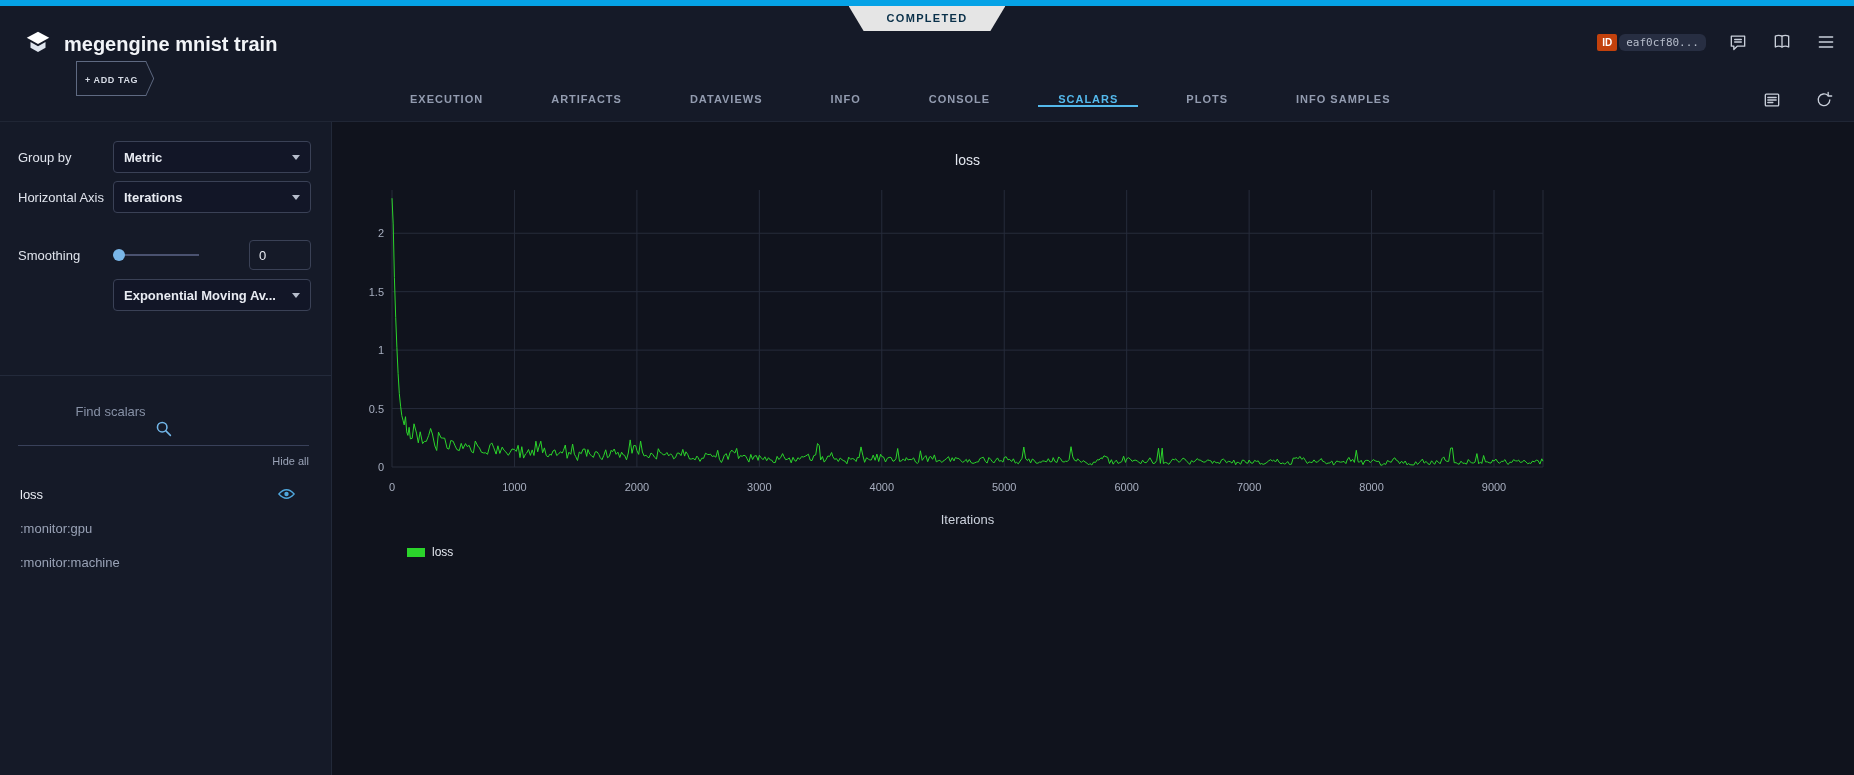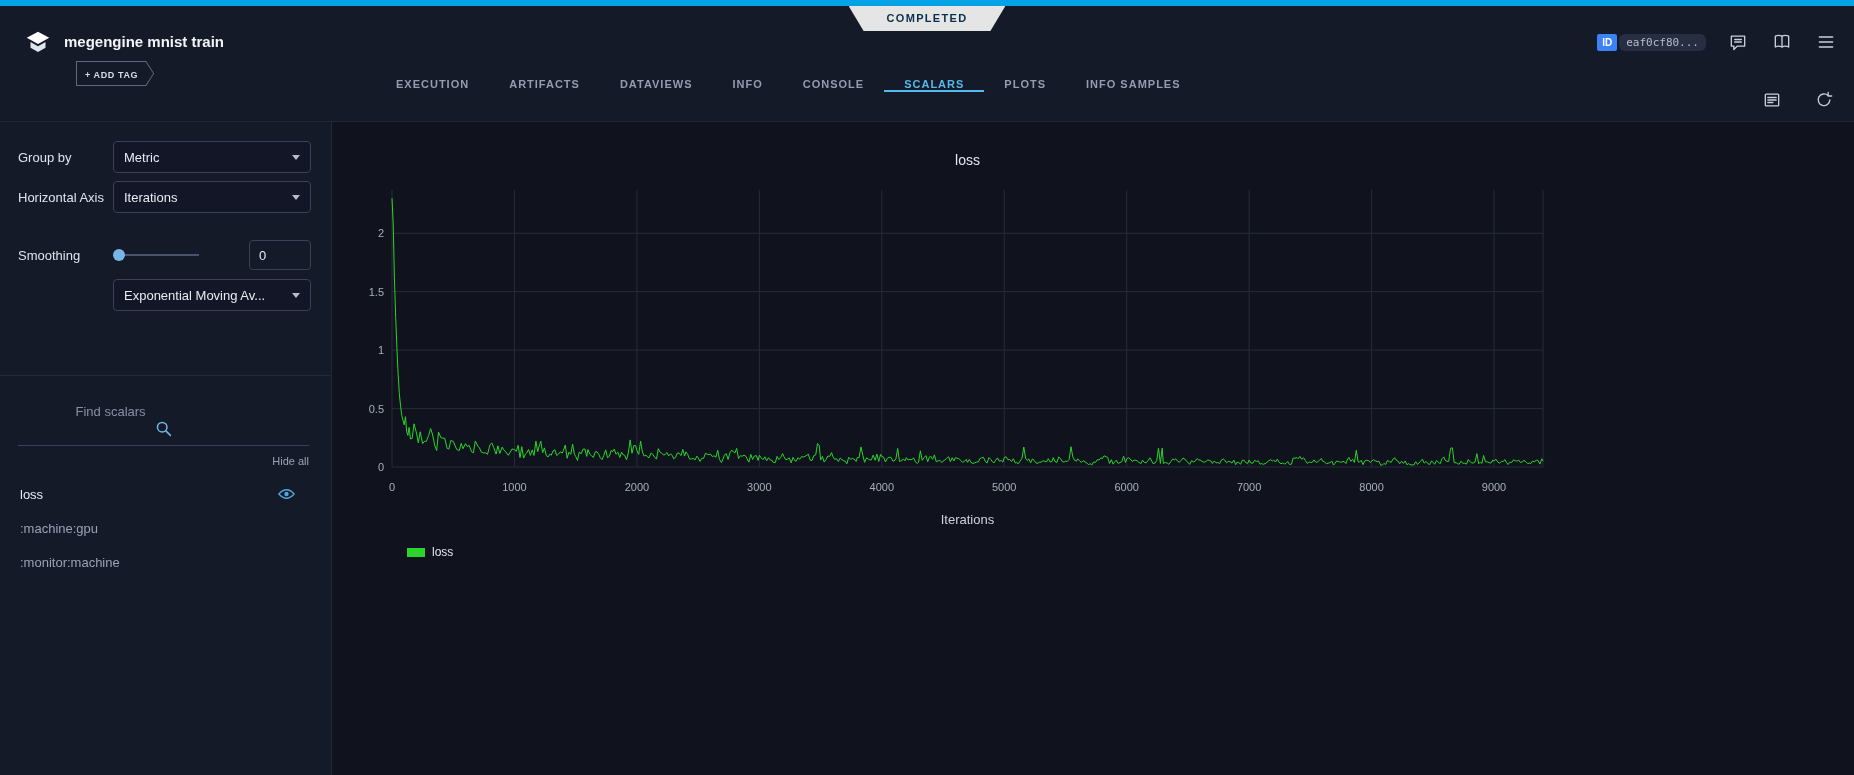--- a/index.html
+++ b/index.html
@@ -15,60 +15,60 @@
   .top-strip { position:absolute; top:0; left:0; right:0; height:6px; background:#05a2e6; }
   .status-badge {
     position:absolute; top:6px; left:50%; transform:translateX(-50%);
     background:#e5e5e5; color:#093049; font-size:11px; font-weight:bold;
     letter-spacing:1.3px; line-height:25px; padding:0 38px;
     clip-path: polygon(0 0, 100% 0, calc(100% - 15px) 100%, 15px 100%);
   }
   
   .header { position:absolute; top:6px; left:0; right:0; height:72px; }
   .logo { position:absolute; left:22px; top:22px; width:32px; height:30px; cursor:pointer; }
-  .task-title { position:absolute; left:64px; top:27px; font-size:15px; font-weight:bold; color:#f2f4f8; }
+  .task-title { position:absolute; left:64px; top:27px; font-size:20px; font-weight:bold; color:#f2f4f8; }
   .add-tag {
-    position:absolute; left:76px; top:55px; height:25px; padding:0 16px 0 9px;
+    position:absolute; left:76px; top:55px; height:35px; padding:0 16px 0 9px;
     background:#5f6a82; border:none; cursor:pointer;
     clip-path: polygon(0 0, calc(100% - 8px) 0, 100% 50%, calc(100% - 8px) 100%, 0 100%);
   }
   .add-tag::before {
     content:""; position:absolute; inset:1px; background:#151a28;
     clip-path: polygon(0 0, calc(100% - 7.5px) 0, 100% 50%, calc(100% - 7.5px) 100%, 0 100%);
   }
   .add-tag span { position:relative; font-size:9px; letter-spacing:.6px; color:#d7dce6; font-weight:bold; }
   .header-right { position:absolute; right:16px; top:24px; display:flex; align-items:center; gap:20px; }
   .id-chip { display:flex; align-items:center; gap:2px; cursor:pointer; }
-  .id-chip .id-label { background:#3b82f6; color:#fff; font-size:10px; font-weight:bold; padding:3px 5px; border-radius:2px; }
+  .id-chip .id-label { background:#c2410c; color:#fff; font-size:10px; font-weight:bold; padding:3px 5px; border-radius:2px; }
   .id-chip .id-value { background:#272e42; color:#b6bdcb; font-size:11px; padding:2px 7px; border-radius:6px;
                        font-family:"DejaVu Sans Mono", monospace; }
   .icon-btn { background:none; border:none; cursor:pointer; width:24px; height:24px; display:flex; align-items:center; justify-content:center; }
   .icon-btn svg { stroke:#c9cfda; fill:none; stroke-width:1.6; stroke-linecap:round; stroke-linejoin:round; }
   
   .tab-bar { position:absolute; top:78px; left:0; right:0; height:44px; border-bottom:1px solid #202635; }
-  .tabs { position:absolute; left:376px; top:0; height:100%; display:flex; align-items:flex-start; }
+  .tabs { position:absolute; left:390px; top:0; height:100%; display:flex; align-items:center;gap:28px; }
   .tab {
     padding:0 20px; font-size:11px; font-weight:bold; letter-spacing:1px; color:#939cb0;
     display:flex; align-items:center; cursor:pointer; border-bottom:2px solid transparent;
   }
   .tab.active { color:#54b9ec; border-bottom-color:#54b9ec; }
   .tabbar-icons { position:absolute; right:18px; top:0; height:100%; display:flex; align-items:center; gap:28px; }
   
   .content { position:absolute; top:122px; left:0; right:0; bottom:0; display:flex; }
   .sidebar { width:332px; border-right:1px solid #222939; position:relative; }
   .chart-area { flex:1; background:#10131d; position:relative; }
   
   .ctl-row { display:flex; align-items:center; margin:0 20px 0 18px; }
   .ctl-label { width:95px; font-size:13px; color:#dfe3ec; flex:none; }
   .dropdown {
     flex:1; height:32px; background:#121627; border:1px solid #3a4156; border-radius:4px;
     display:flex; align-items:center; justify-content:space-between; padding:0 10px;
     font-size:13px; color:#e8ebf2; cursor:pointer; min-width:0;
   }
-  .dropdown .dd-text { white-space:nowrap; overflow:hidden; text-overflow:ellipsis; }
+  .dropdown .dd-text { white-space:nowrap; overflow:hidden; text-overflow:ellipsis;font-weight:bold; }
   .caret { width:0; height:0; border-left:4.5px solid transparent; border-right:4.5px solid transparent;
            border-top:5px solid #b6bdcb; flex:none; margin-left:8px; }
   .row-groupby { margin-top:19px; }
   .row-axis { margin-top:8px; }
   .row-smoothing { margin-top:27px; }
   .slider { position:relative; width:86px; height:14px; cursor:pointer; }
   .slider-track { position:absolute; top:6px; left:0; right:0; height:2px; background:#4a5270; }
   .slider-thumb { position:absolute; left:0; top:1px; width:12px; height:12px; border-radius:50%; background:#79b6e8; }
   .num-input {
     margin-left:auto; width:62px; height:30px; background:transparent; border:1px solid #3a4156;
@@ -213,21 +213,21 @@
       <div class="metric-item visible">
         <span>loss</span>
         <span class="eye">
           <svg viewBox="0 0 20 14" width="17" height="12">
             <path d="M1 7 Q10 -3 19 7 Q10 17 1 7 Z" fill="none" stroke="#4fa7dd" stroke-width="1.5"></path>
             <circle cx="10" cy="7" r="2.6" fill="#4fa7dd"></circle>
           </svg>
         </span>
       </div>
       <div class="metric-item">
-        <span>:machine:gpu</span>
+        <span>:monitor:gpu</span>
       </div>
       <div class="metric-item">
         <span>:monitor:machine</span>
       </div>
     </div>
   </aside>
 
   <main class="chart-area">
     <div class="chart-title">loss</div>
     <svg class="plot-svg" width="1551" height="653" viewBox="0 0 1551 653">

